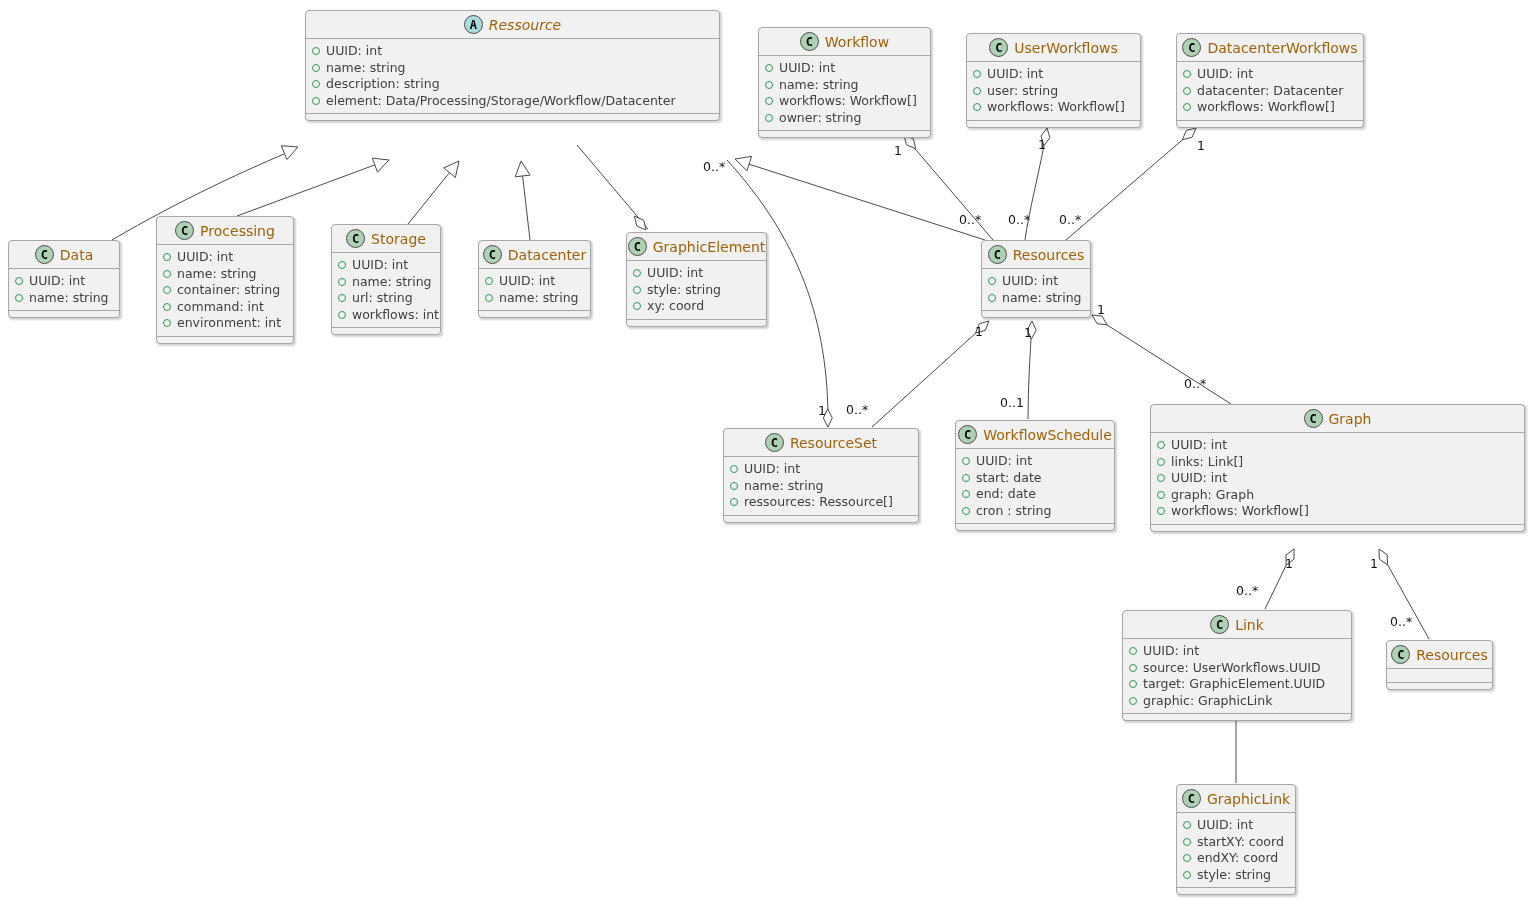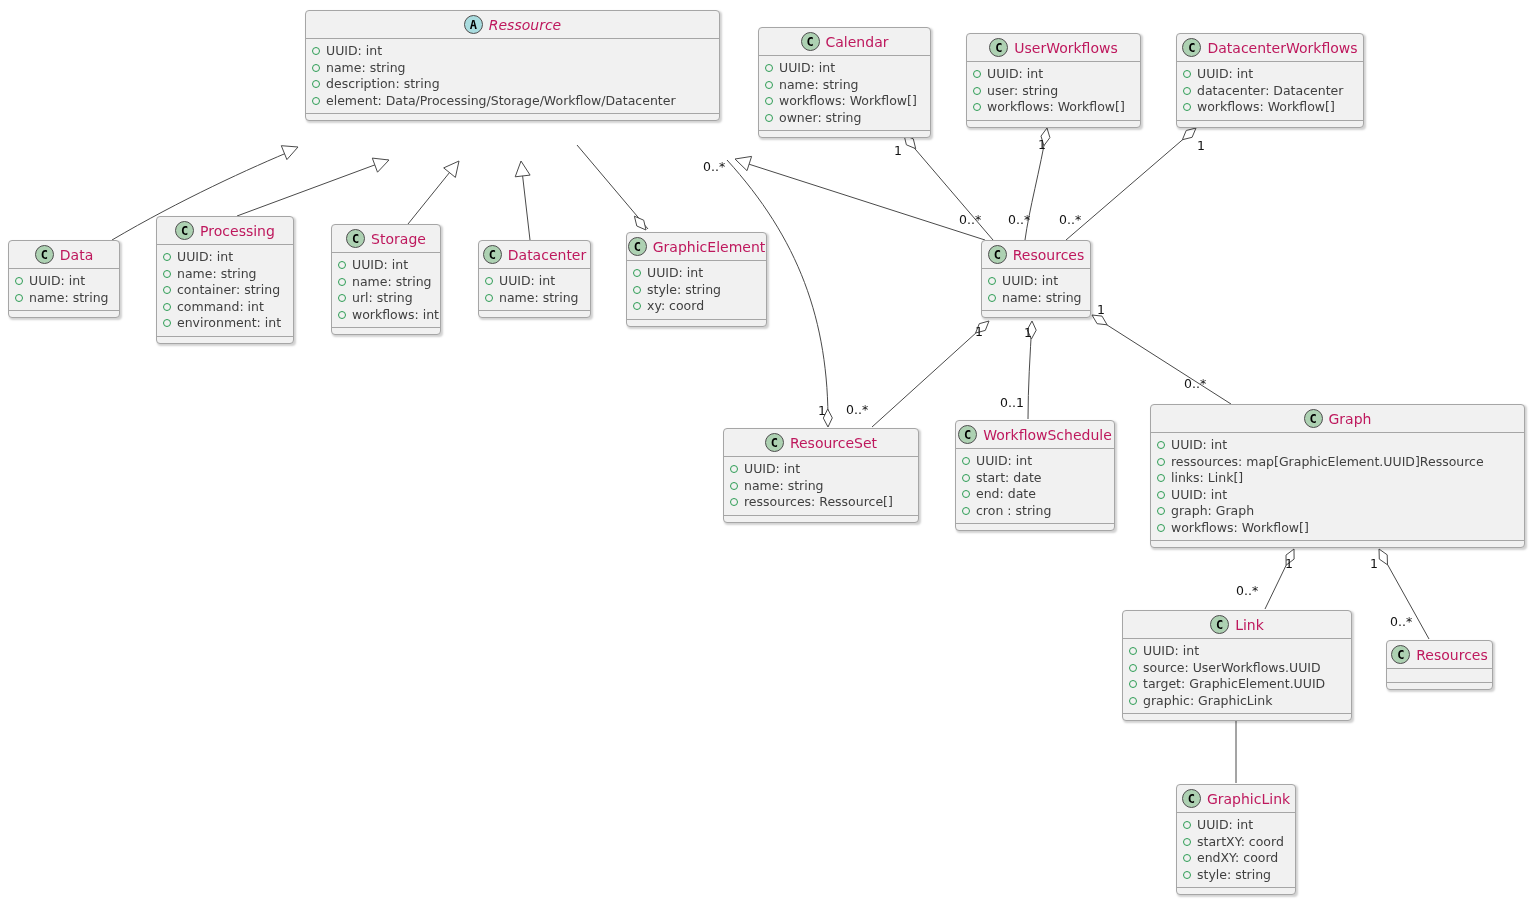--- a/index.html
+++ b/index.html
@@ -18,21 +18,21 @@
     padding:4px 6px; border-bottom:1px solid #A6A6A6;
   }
   .spot {
     width:19px; height:19px; border-radius:50%; flex:none;
     display:flex; align-items:center; justify-content:center;
     font-family:"DejaVu Sans Mono", monospace; font-weight:bold; font-size:12px;
     color:#000; border:1px solid #4E4E4E; box-sizing:border-box;
   }
   .spot-C { background:#ADD1B2; }
   .spot-A { background:#A9DCDF; }
-  .uml-title { font-size:14px; color:#be185d; white-space:nowrap; }
+  .uml-title { font-size:14px; color:#a16207; white-space:nowrap; }
   .uml-title.abstract { font-style:italic; }
   .uml-attrs { padding:4px 8px 4px 6px; border-bottom:1px solid #A6A6A6; min-height:5px; }
   .uml-attr {
     display:flex; align-items:center; gap:6px; white-space:nowrap;
     font-size:12.5px; line-height:16.5px; color:#404040;
   }
   .dot {
     width:6px; height:6px; border:1.5px solid #2E9D55; border-radius:50%; flex:none;
     background:transparent;
   }
@@ -100,21 +100,21 @@
           <div class="uml-attr">
             <span class="dot"></span>
             <span>element: Data/Processing/Storage/Workflow/Datacenter</span>
           </div>
         </div>
         <div class="uml-footer"></div>
       </div>
       <div class="uml-class" style="left: 758px; top: 27px; width: 173px;">
         <div class="uml-header">
           <span class="spot spot-C">C</span>
-          <span class="uml-title">Calendar</span>
+          <span class="uml-title">Workflow</span>
         </div>
         <div class="uml-attrs">
           <div class="uml-attr">
             <span class="dot"></span>
             <span>UUID: int</span>
           </div>
           <div class="uml-attr">
             <span class="dot"></span>
             <span>name: string</span>
           </div>
@@ -345,24 +345,20 @@
       </div>
       <div class="uml-class" style="left: 1150px; top: 404px; width: 375px;">
         <div class="uml-header">
           <span class="spot spot-C">C</span>
           <span class="uml-title">Graph</span>
         </div>
         <div class="uml-attrs">
           <div class="uml-attr">
             <span class="dot"></span>
             <span>UUID: int</span>
-          </div>
-          <div class="uml-attr">
-            <span class="dot"></span>
-            <span>ressources: map[GraphicElement.UUID]Ressource</span>
           </div>
           <div class="uml-attr">
             <span class="dot"></span>
             <span>links: Link[]</span>
           </div>
           <div class="uml-attr">
             <span class="dot"></span>
             <span>UUID: int</span>
           </div>
           <div class="uml-attr">

